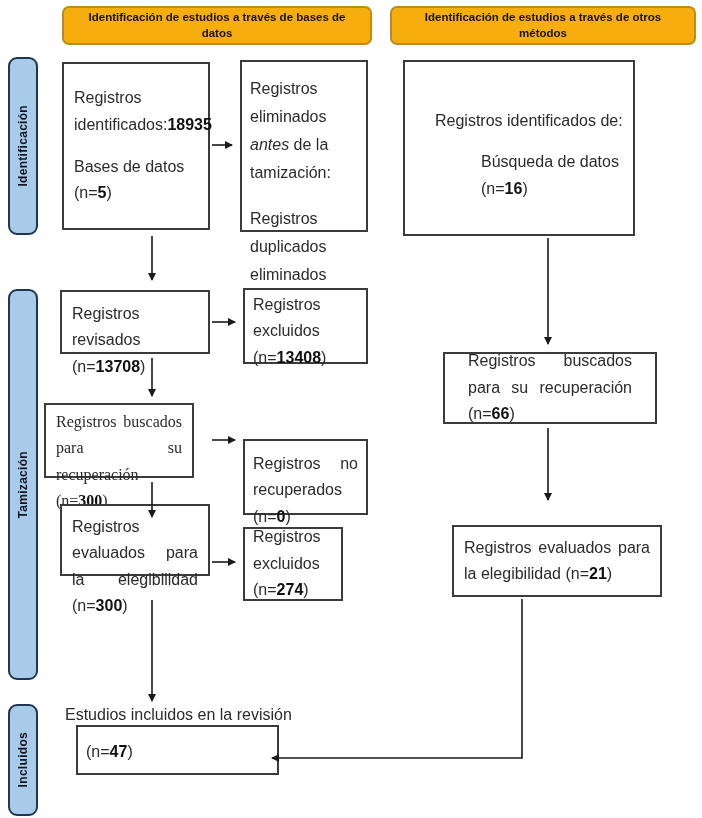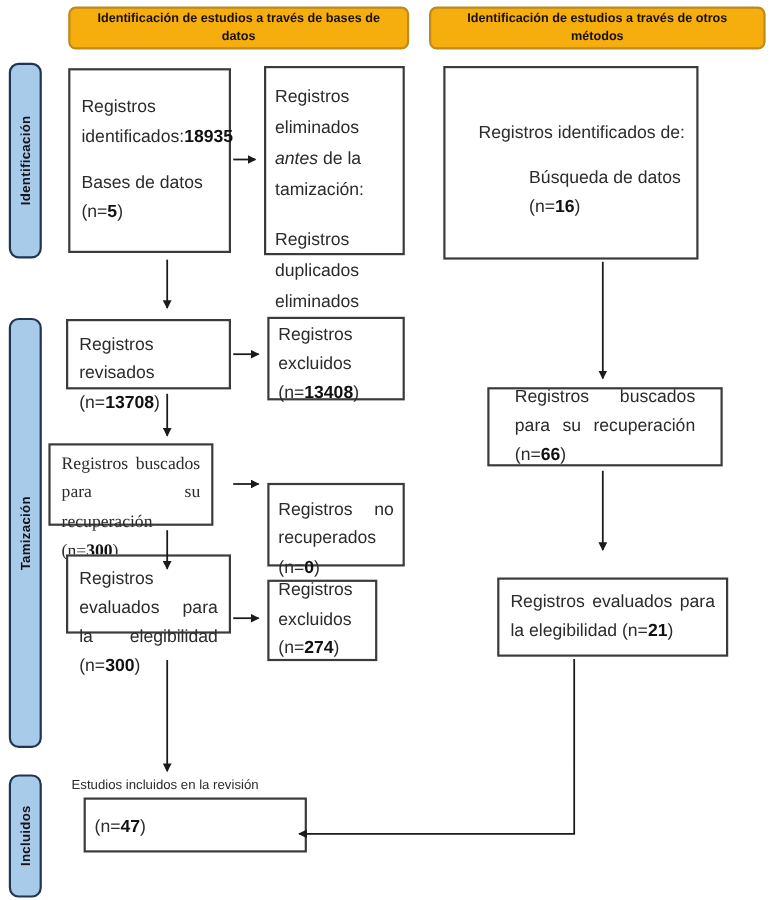--- a/index.html
+++ b/index.html
@@ -31,21 +31,21 @@
     border:2px solid #3B3B3B;
     font-size:16px;line-height:1.65;color:#2B2B2B;
     padding:8px 10px;
   }
   .box p{margin:0;}
   .just{text-align:justify;text-justify:inter-word;}
   .vcenter{display:flex;flex-direction:column;justify-content:center;}
   b{font-weight:bold;color:#111;}
   i{font-style:italic;}
   .arrows{position:absolute;left:0;top:0;pointer-events:none;}
-  .freetext{position:absolute;font-size:12px;color:#2B2B2B;white-space:nowrap;}
+  .freetext{position:absolute;font-size:16px;color:#2B2B2B;white-space:nowrap;}
 </style>
 </head>
 <body>
 
 <div class="canvas">
 
   <div class="hdr" style="left:390px;top:6px;width:306px;height:39px;">Identificación de estudios a través de otros métodos</div>
   <div class="hdr" style="left:62px;top:6px;width:310px;height:39px;">Identificación de estudios a través de bases de datos</div>
 
   <div class="stage" style="left:8px;top:57px;width:30px;height:178px;">

